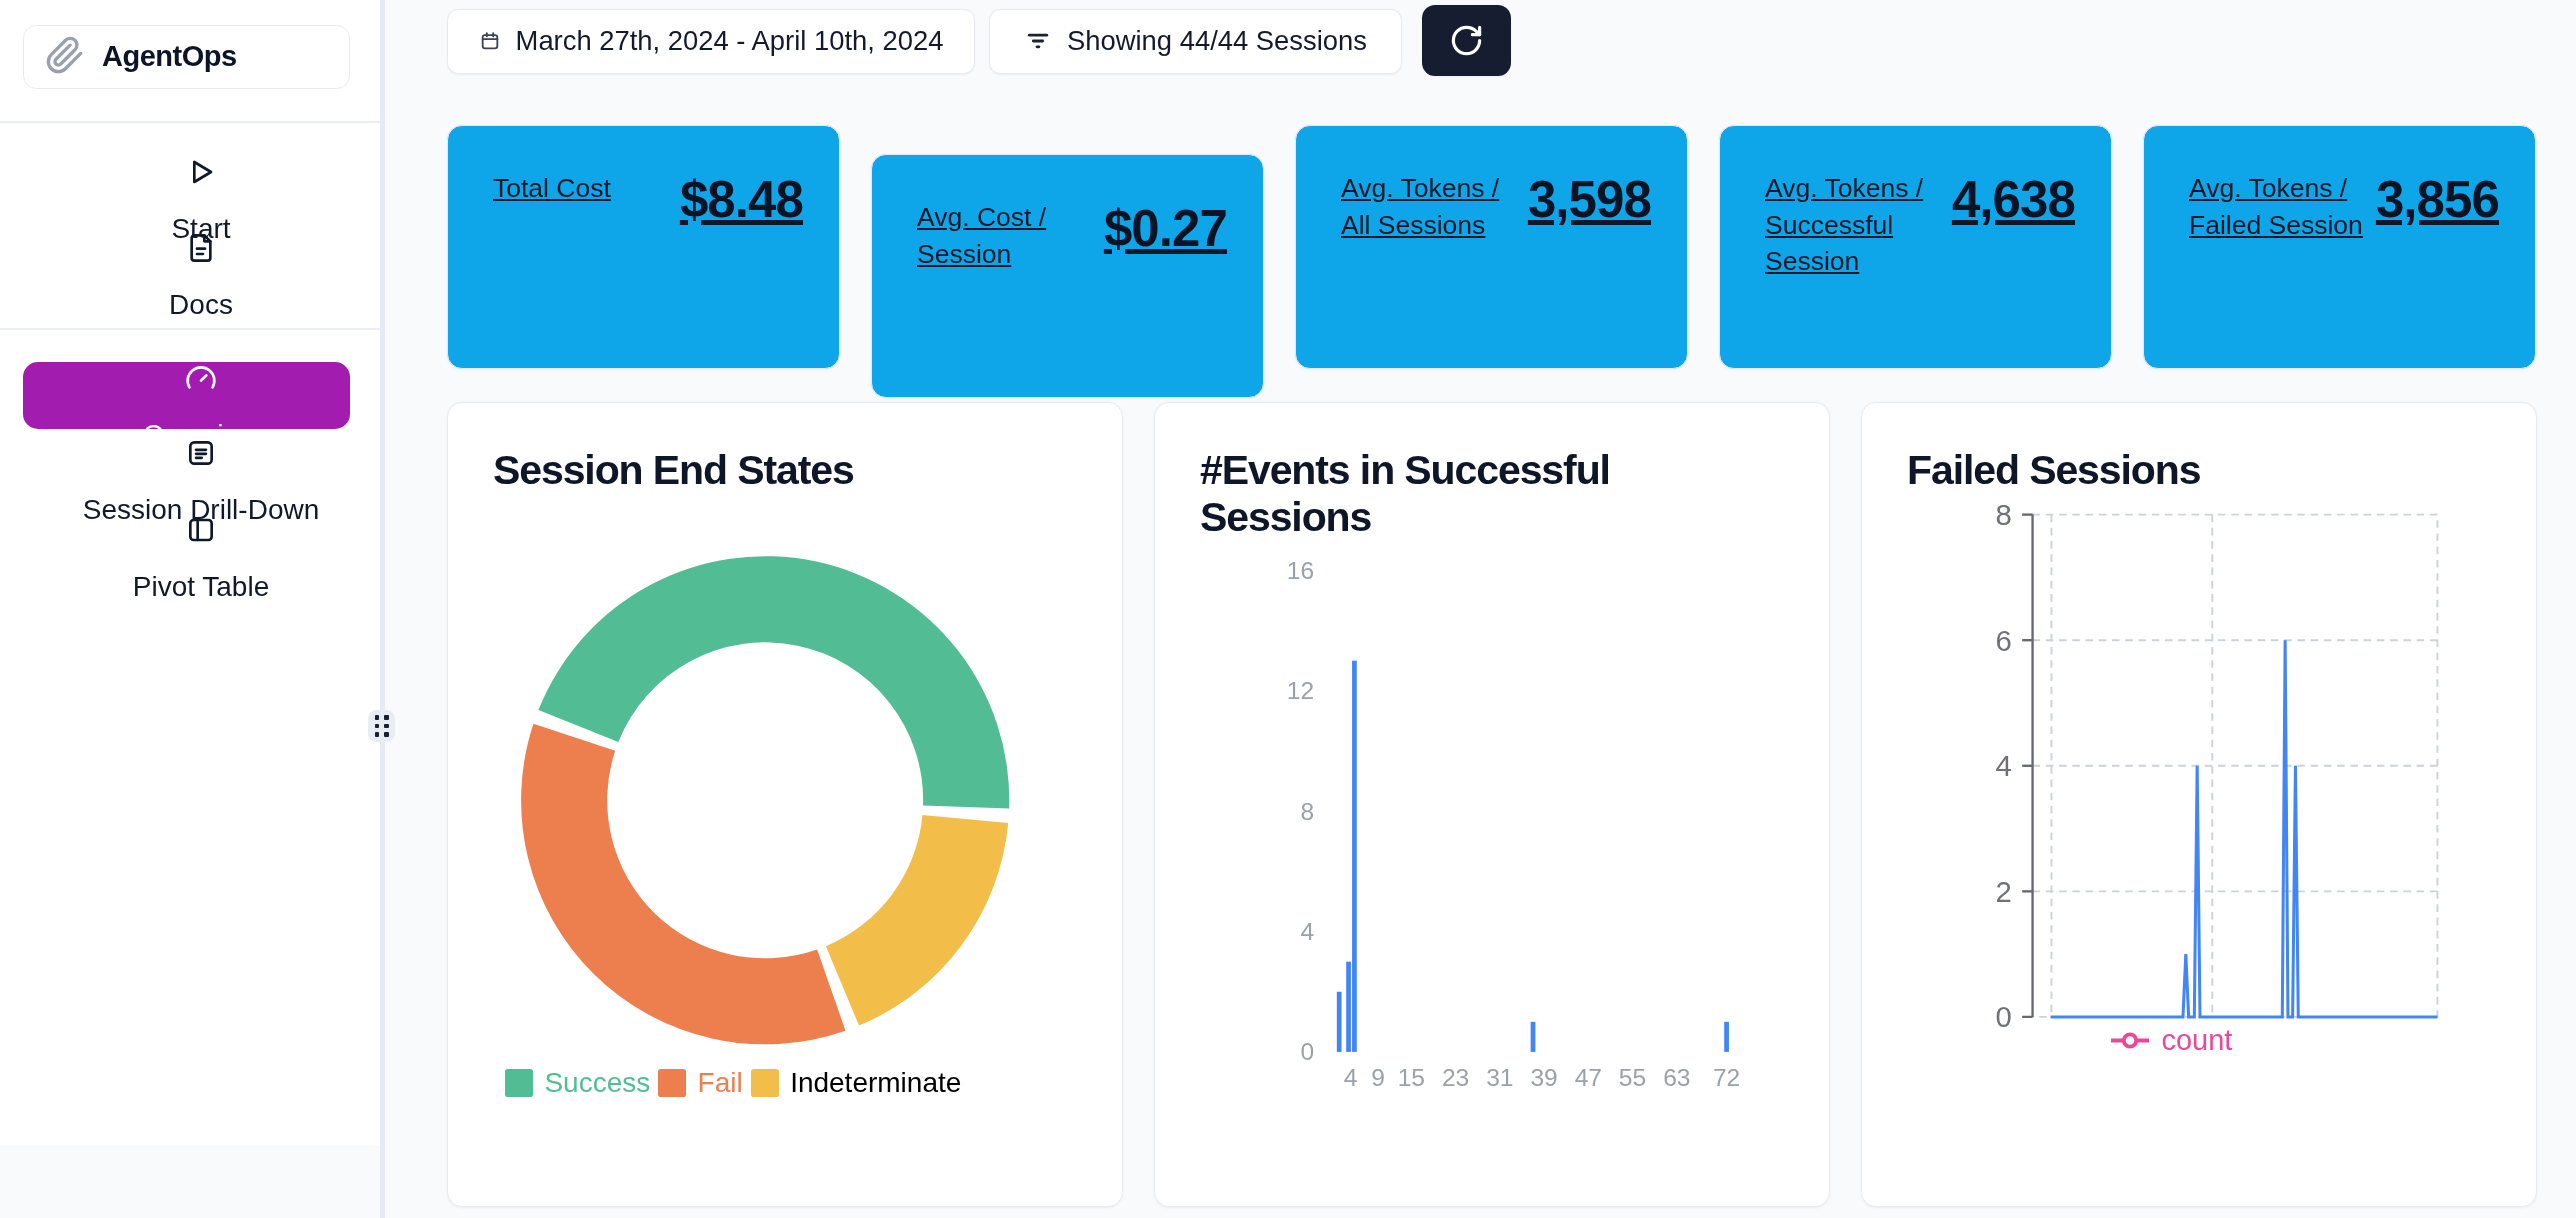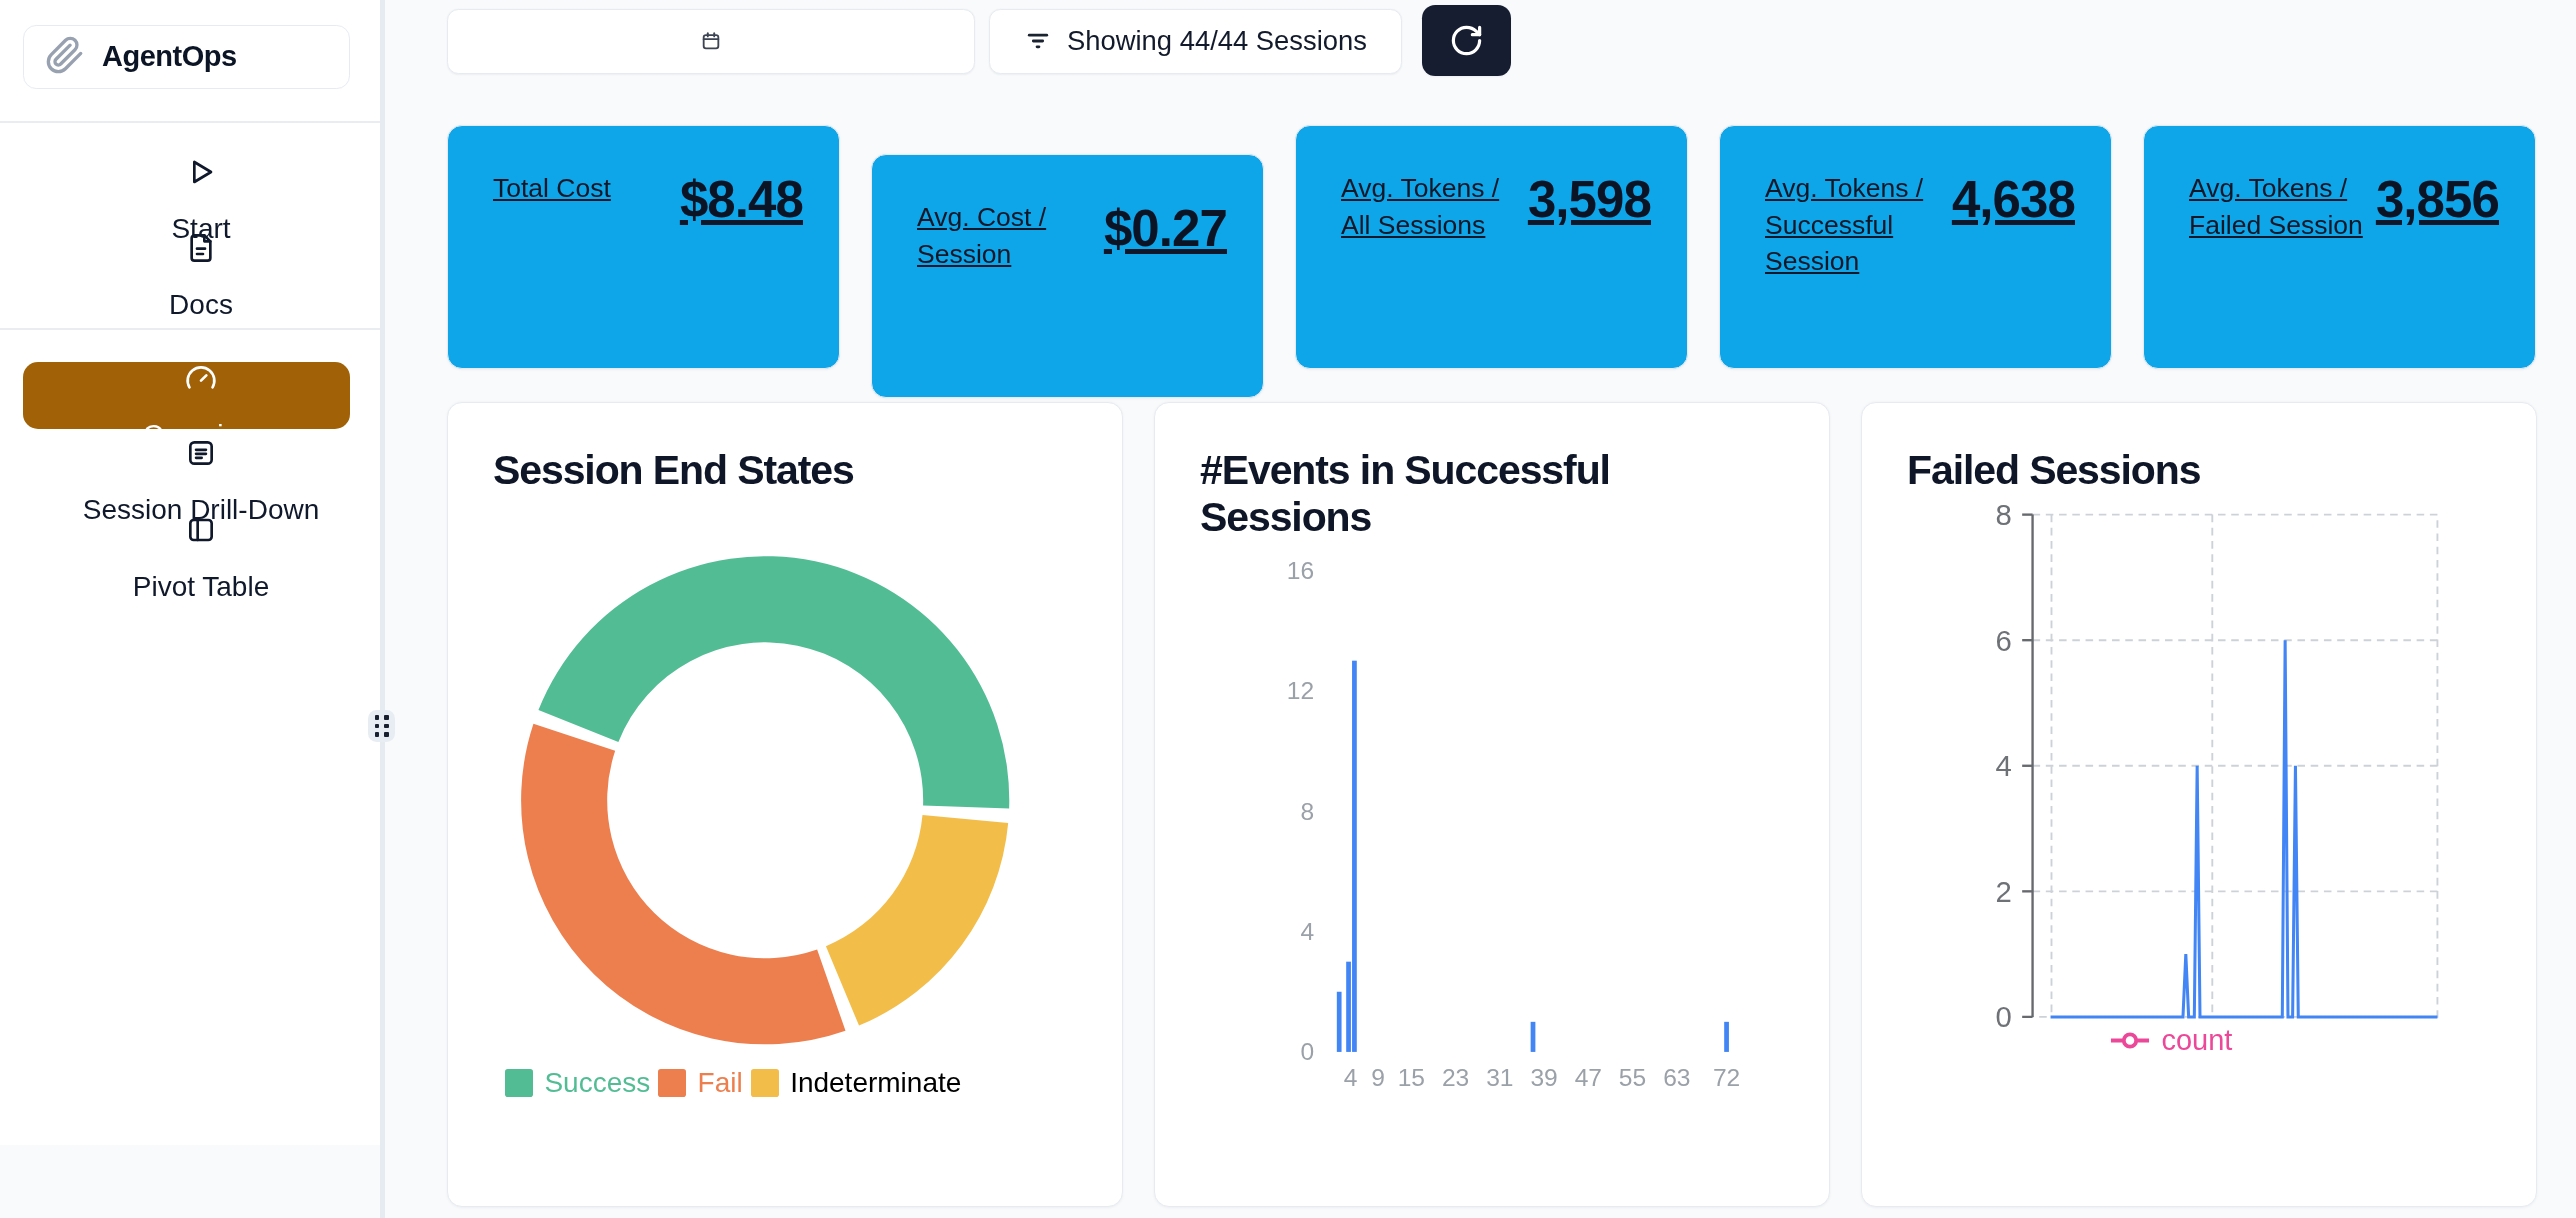--- a/index.html
+++ b/index.html
@@ -15,21 +15,21 @@
           display:grid; grid-template-columns:repeat(2,4.7px); grid-template-rows:repeat(3,4.7px); gap:3.8px 4.7px;
           align-content:center; justify-content:center; cursor:col-resize; }
   .grip i { width:4.7px; height:4.7px; background:#18202f; border-radius:0.9px; }
   .logo-box { position:absolute; left:23px; top:24.6px; width:327px; height:64px; border:1.9px solid #e7ebf1;
               border-radius:13.2px; display:flex; align-items:center; gap:17px; padding-left:21px; background:#fff; }
   .logo-box .app-title { font-size:29px; font-weight:700; color:#0c1526; letter-spacing:-0.5px; }
   .sb-div { position:absolute; left:0; width:380px; height:1.9px; background:#e9edf2; border:0; }
   .nav-item { position:absolute; left:23px; width:327px; height:66px; display:flex; align-items:center; gap:24.6px;
               padding-left:29px; border-radius:15px; font-size:28px; color:#10192b; cursor:pointer;flex-direction:column; }
   .nav-item .ico { display:flex; align-items:center; }
-  .nav-item.active { background:#a16207; color:#ffffff; }
+  .nav-item.active { background:#a21caf; color:#ffffff; }
   
   .tb-btn { position:absolute; display:flex; align-items:center; gap:15px; justify-content:center;
             background:#fff; border:1.9px solid #e7ebf1; border-radius:11.4px; font-size:27.4px; color:#121a2b;
             box-shadow:0 0.9px 1.9px rgba(16,24,40,.05); cursor:pointer; }
   #date-btn   { left:447px;  top:8.5px; width:528px; height:65px; }
   #filter-btn { left:989px; top:8.5px; width:413px; height:65px; }
   #refresh-btn{ left:1422px; top:4.7px; width:89px;  height:71px; background:#161d30; border:none; border-radius:13.2px; }
   
   .stat-card { position:absolute; top:125px; width:393px; height:244px; background:#0ea5e9; border:1.9px solid #e7ebf1;
                border-radius:15px; padding:44px 36px 36px 45px; display:flex; flex-direction:row;
@@ -127,20 +127,21 @@
 
 <button class="tb-btn" id="date-btn">
   <span style="display:flex;">
     <svg width="22" height="22" viewBox="0 0 24 24" fill="none" stroke="#3d4453" stroke-width="2" stroke-linecap="round">
       <rect x="4" y="5.5" width="16" height="14.5" rx="2.5"></rect>
         <line x1="4" y1="10" x2="20" y2="10"></line>
       <line x1="8.5" y1="3.5" x2="8.5" y2="7"></line>
         <line x1="15.5" y1="3.5" x2="15.5" y2="7"></line>
     </svg>
   </span>
+  <span>March 27th, 2024 - April 10th, 2024</span>
 </button>
 <button class="tb-btn" id="filter-btn">
   <span style="display:flex;">
     <svg width="28" height="28" viewBox="0 0 24 24" fill="none" stroke="#1b2230" stroke-width="2.4" stroke-linecap="round">
       <line x1="4.5" y1="7" x2="19.5" y2="7"></line>
         <line x1="8" y1="12" x2="16" y2="12"></line>
         <line x1="11.2" y1="17" x2="12.8" y2="17"></line>
     </svg>
   </span>
   <span>Showing 44/44 Sessions</span>

